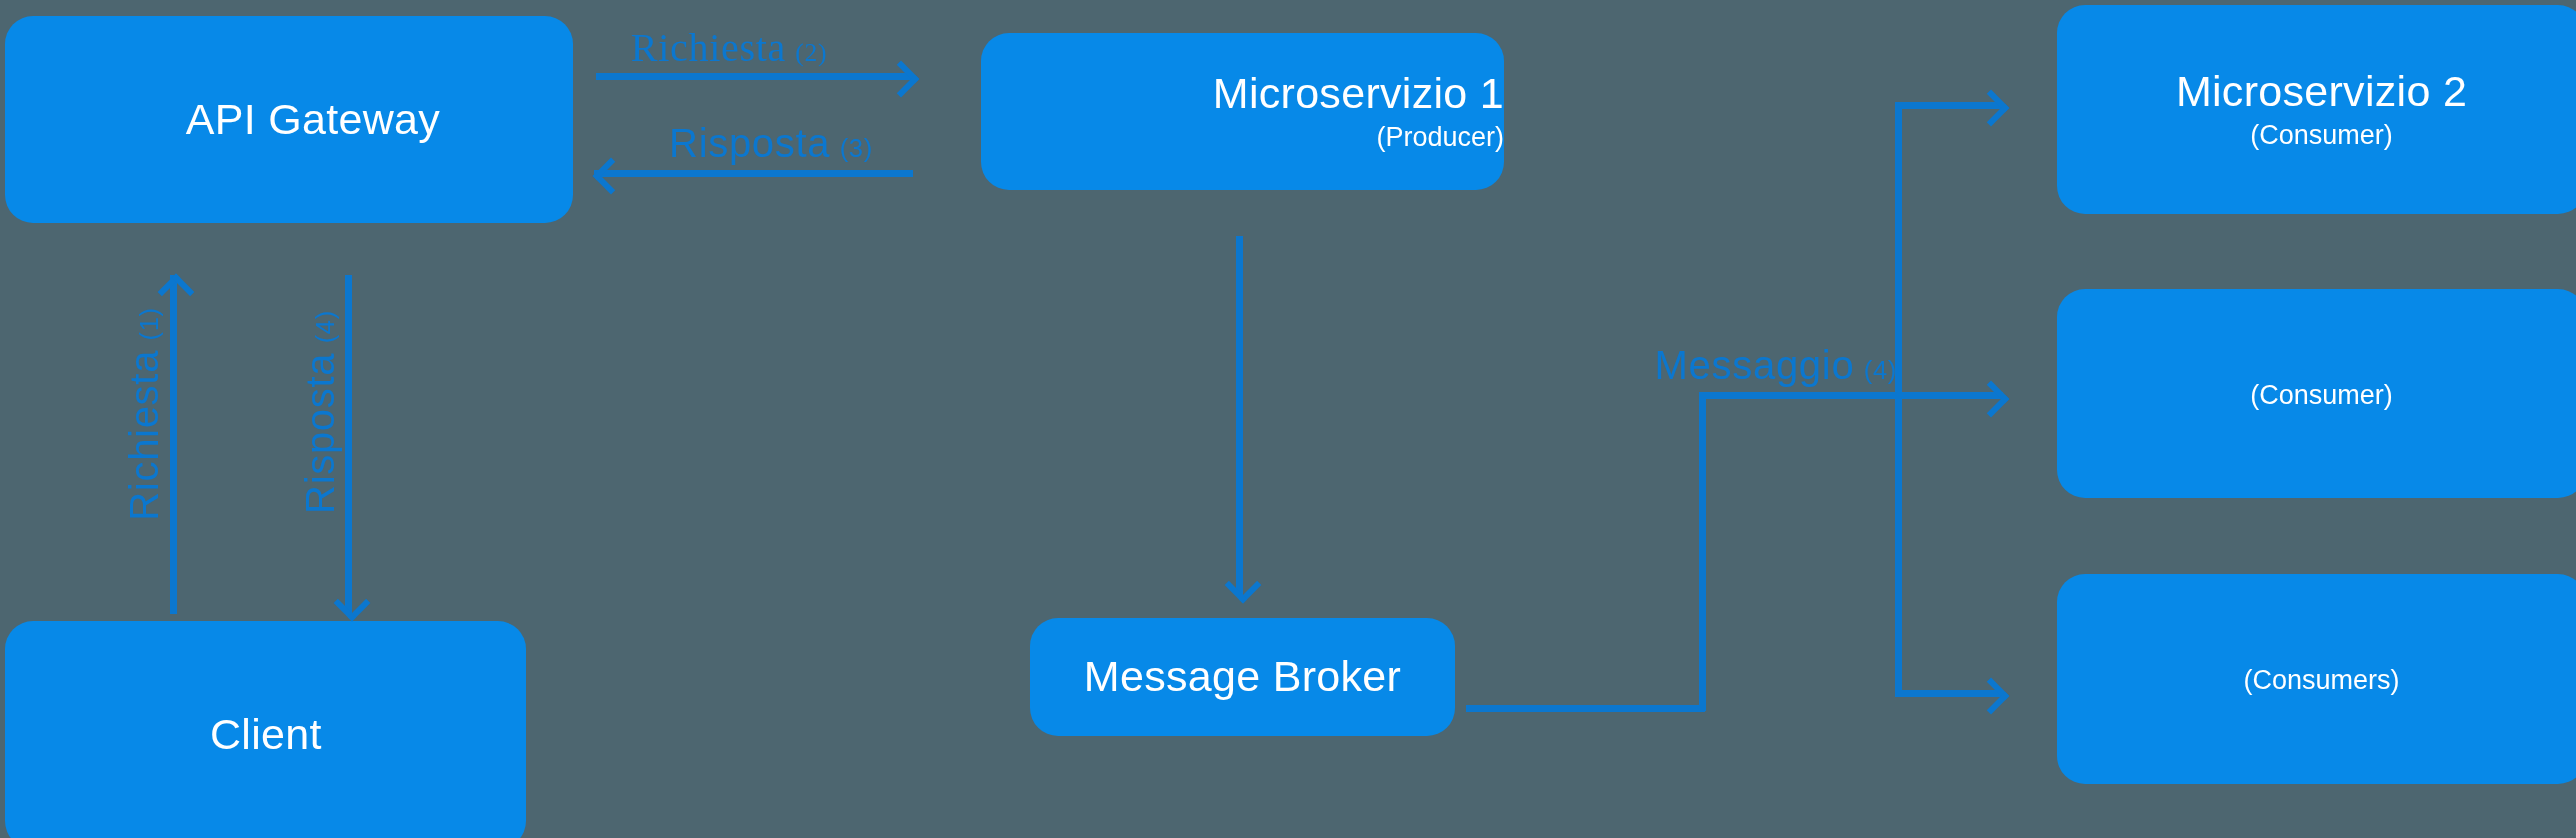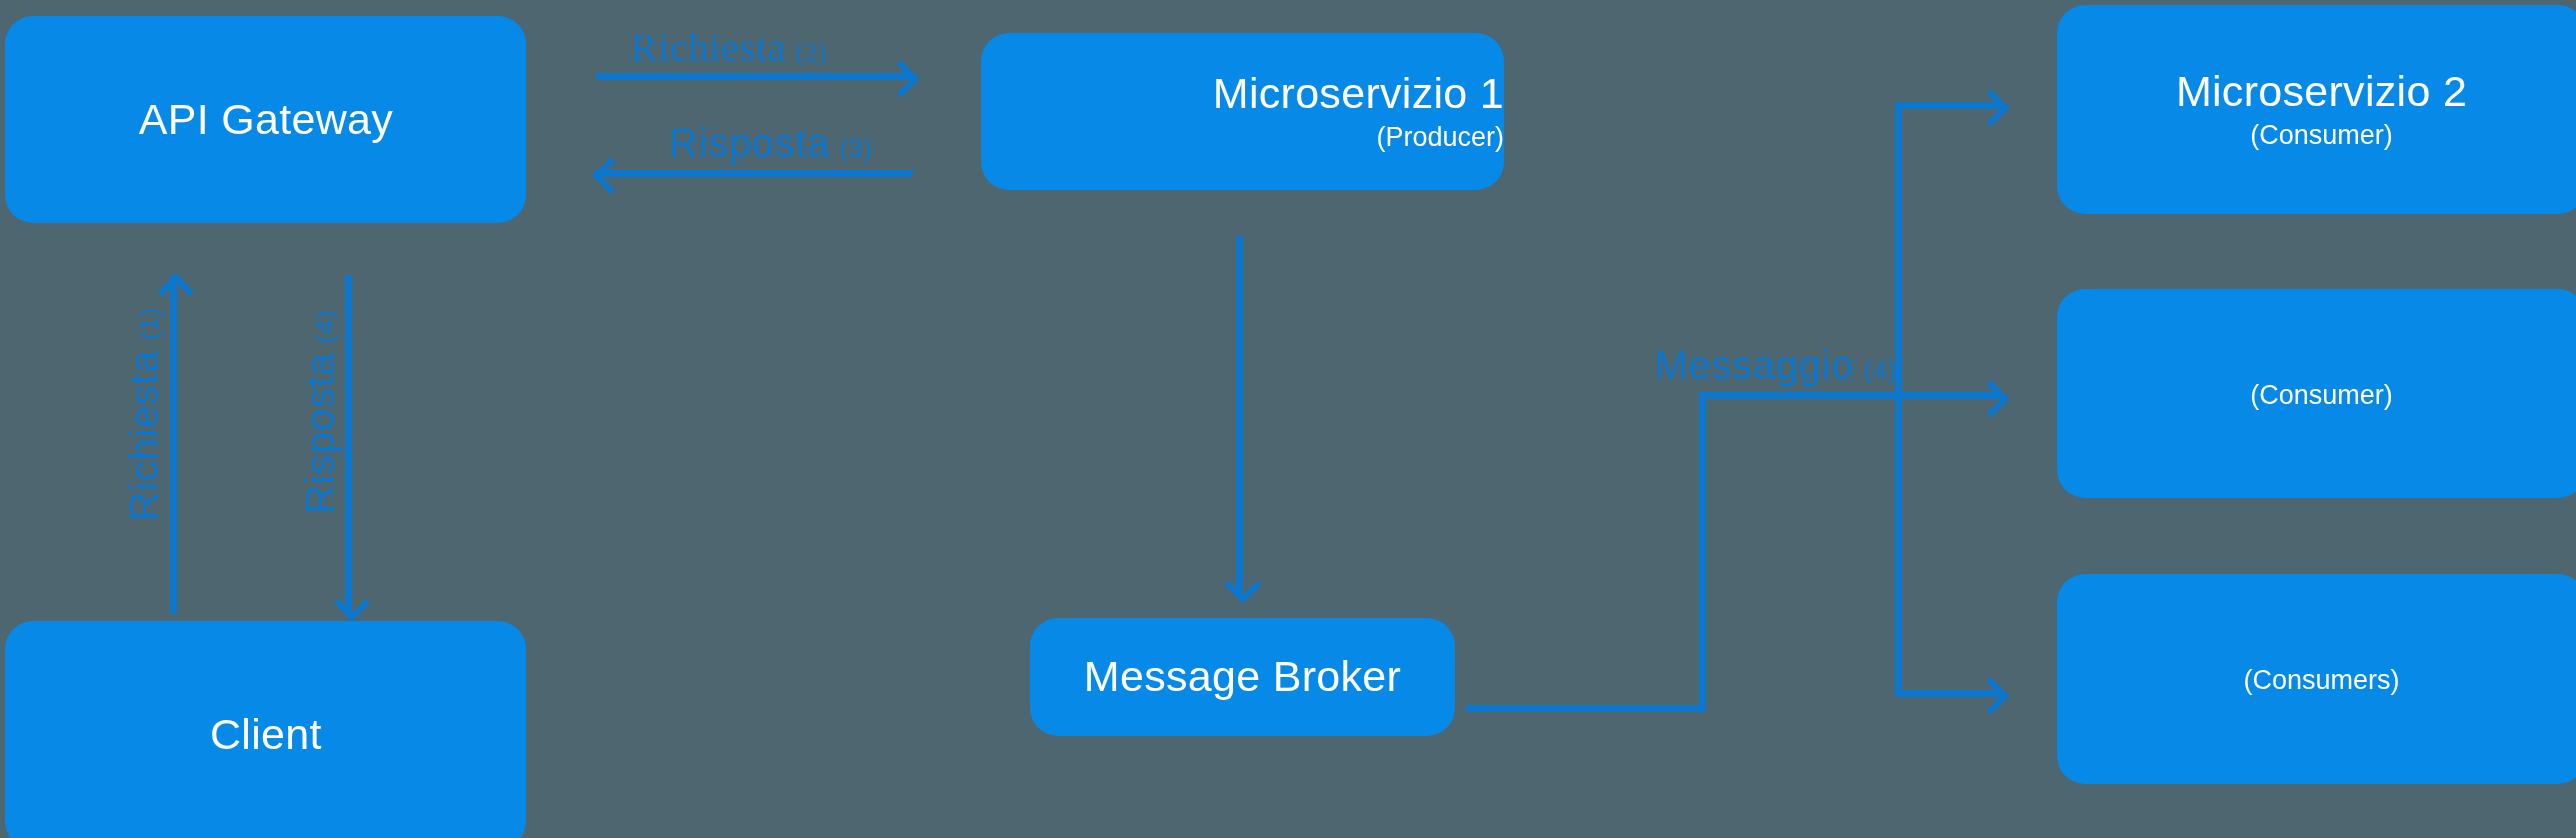--- a/index.html
+++ b/index.html
@@ -40,21 +40,21 @@
     white-space:nowrap;
   }
   .edge-label .seq{font-size:25.5px;margin-left:9.4px;}
   .edge-label.rot{transform:translate(-50%,-50%) rotate(-90deg);}
 </style>
 </head>
 <body>
 
 <div class="stage">
 
-  <div class="node" style="left:5.4px;top:16px;width:521px;height:207px;">
+  <div class="node" style="left:5.4px;top:16px;width:521px;height:207px;padding-left:47px;">
     <div class="title">API Gateway</div>
 
   </div>
 
   <div class="node" style="left:5.4px;top:621px;width:521px;height:228px;">
     <div class="title">Client</div>
 
   </div>
 
   <div class="node" style="left:981px;top:33px;width:523px;height:157px;align-items:flex-end;">

